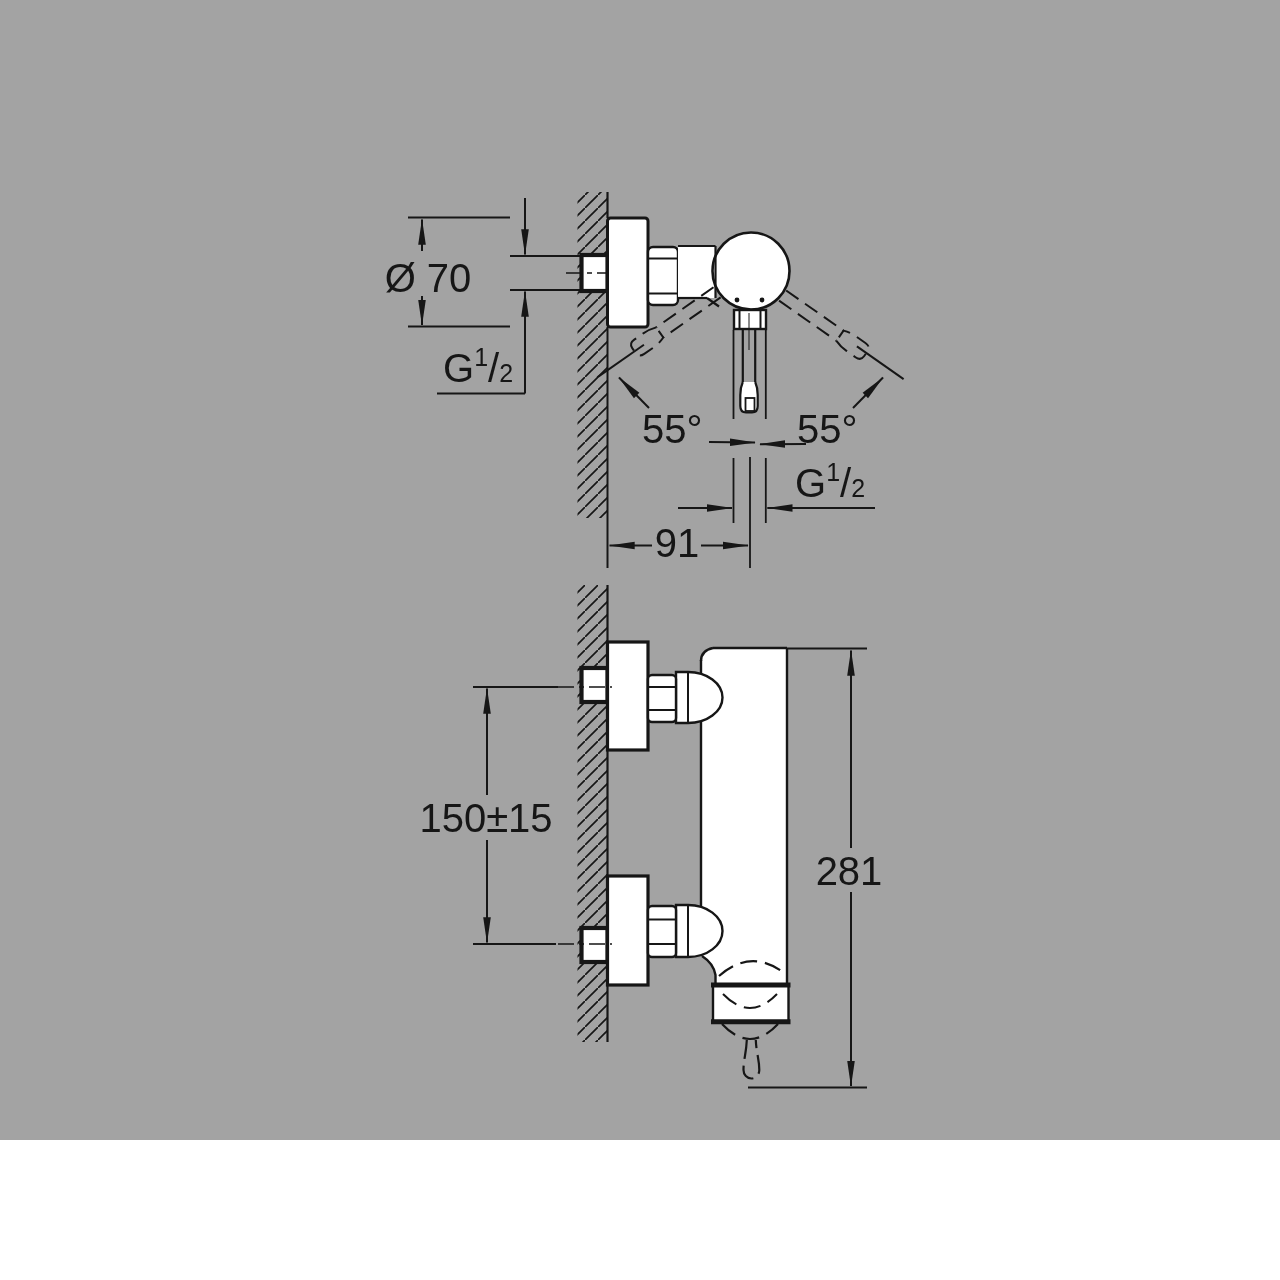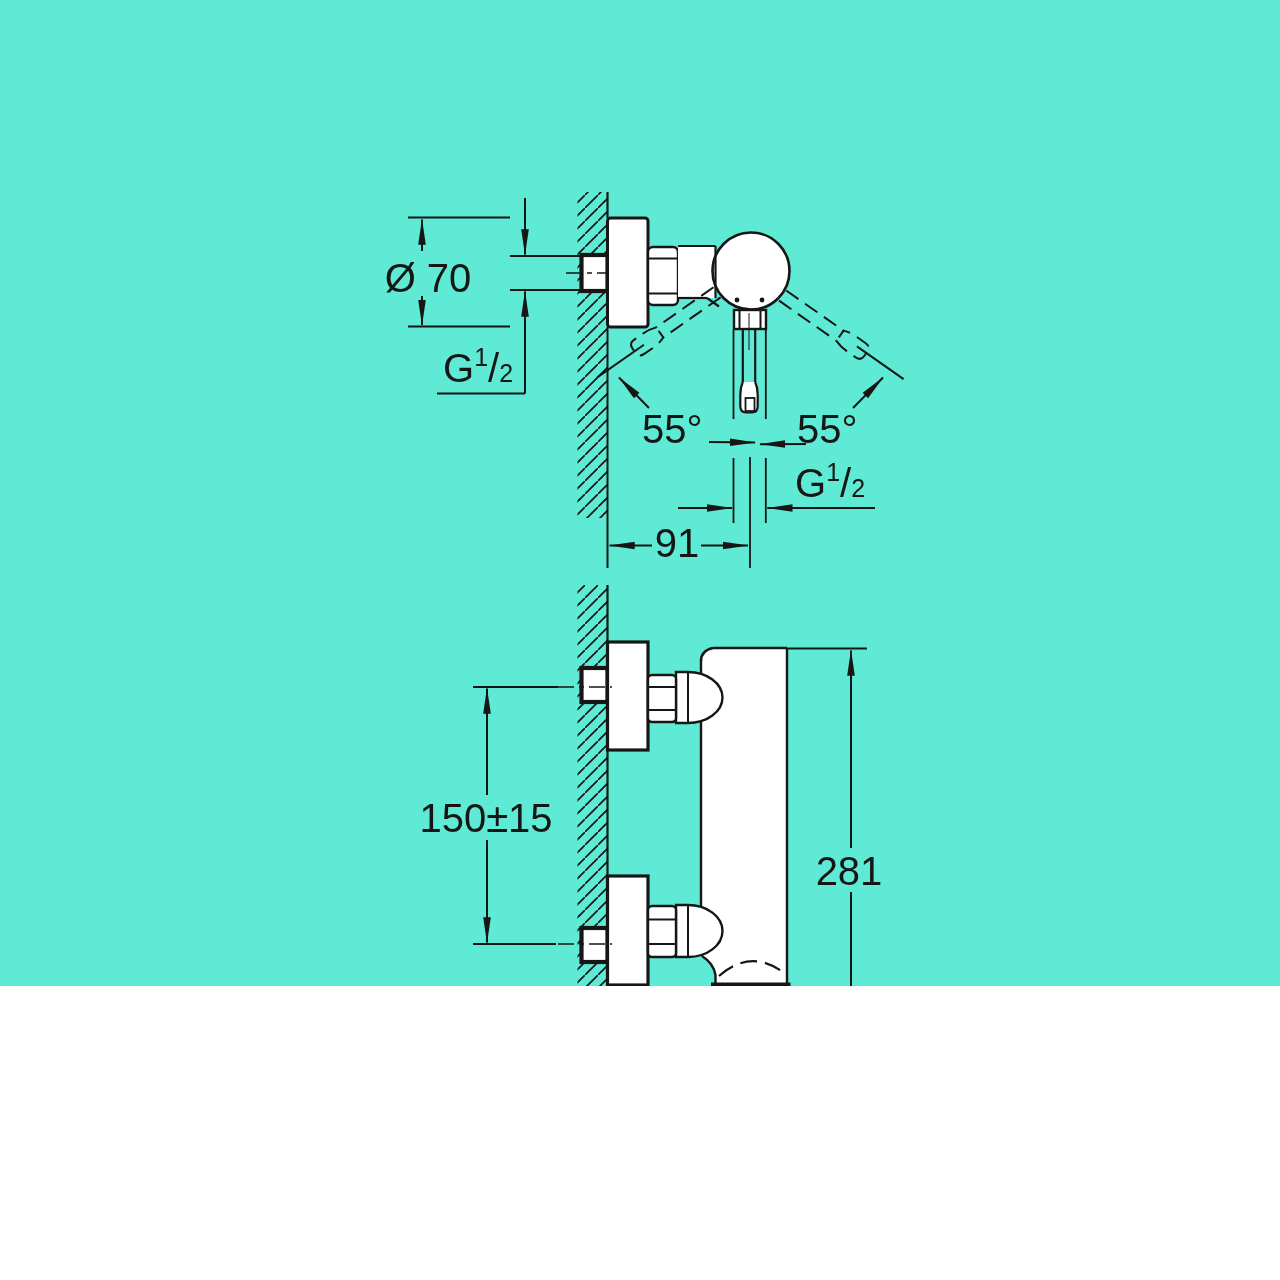--- a/index.html
+++ b/index.html
@@ -1,16 +1,16 @@
 <!DOCTYPE html>
 <html><head>
 <meta charset="utf-8">
 <style>
   html,body{margin:0;padding:0;background:#ffffff;}
-  .stage{position:relative;width:1280px;height:986px;background:#5eead4;overflow:hidden;
+  .stage{position:relative;width:1280px;height:1140px;background:#a3a3a3;overflow:hidden;
          font-family:"Liberation Sans", sans-serif;}
   svg{position:absolute;left:0;top:0;}
   text{font-family:"Liberation Sans", sans-serif;fill:#161616;}
   .dimtxt{font-size:40px;}
   .dimtxt-small{font-size:25px;}
 </style>
 </head>
 <body>
 
 <div class="stage">

